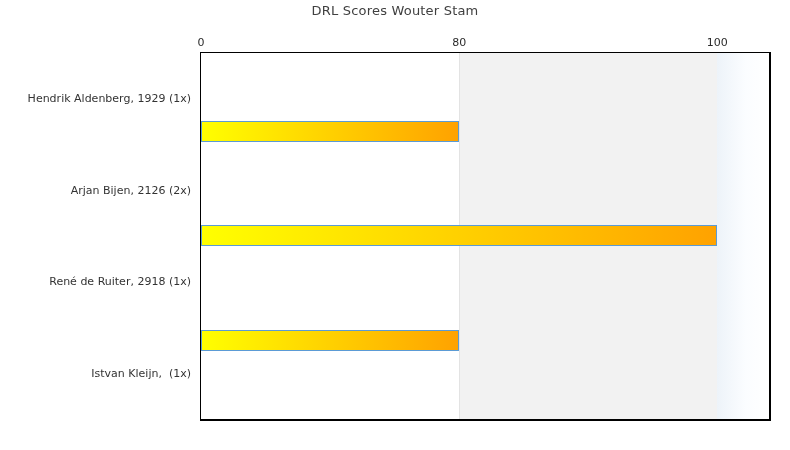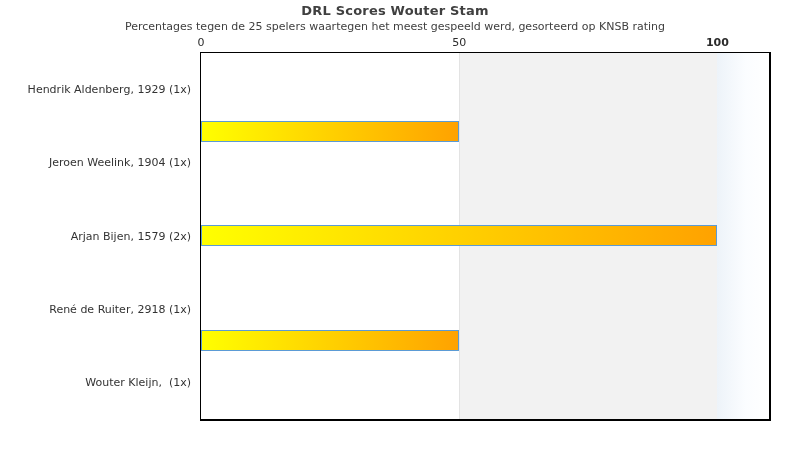--- a/index.html
+++ b/index.html
@@ -9,21 +9,21 @@
     height: 450px;
     background: #ffffff;
     font-family: "DejaVu Sans", "Liberation Sans", sans-serif;
     overflow: hidden;
   }
   .chart-title {
     position: absolute;
     top: 3px; left: 0; width: 100%;
     text-align: center;
     font-size: 13px;
-    font-weight: bold;
+    font-weight: normal;
     color: #404040;
     letter-spacing: 0.2px;
   }
   .chart-subtitle {
     position: absolute;
     top: 20px; left: 0; width: 100%;
     text-align: center;
     font-size: 11px;
     color: #404040;
   }
@@ -94,34 +94,32 @@
     font-size: 11px;
     color: #333333;
     white-space: pre;
   }
 </style>
 </head>
 <body>
 
 <div class="figure">
   <div class="chart-title">DRL Scores Wouter Stam</div>
-  <div class="chart-subtitle">Percentages tegen de 25 spelers waartegen het meest gespeeld werd, gesorteerd op KNSB rating</div>
 
   <div class="tick-row" id="tickRow">
       <span class="tick" style="left: 0%;">0</span>
-      <span class="tick" style="left: 45.4545%;">50</span>
-      <span class="tick" style="left: 90.9091%; font-weight: bold;">100</span>
+      <span class="tick" style="left: 45.4545%;">80</span>
+      <span class="tick" style="left: 90.9091%;">100</span>
     </div>
 
   <div class="labels-col" id="labelsCol">
       <div class="row-label">Hendrik Aldenberg, 1929 (1x)</div>
-      <div class="row-label">Jeroen Weelink, 1904 (1x)</div>
-      <div class="row-label">Arjan Bijen, 1579 (2x)</div>
+      <div class="row-label">Arjan Bijen, 2126 (2x)</div>
       <div class="row-label">René de Ruiter, 2918 (1x)</div>
-      <div class="row-label">Wouter Kleijn,  (1x)</div>
+      <div class="row-label">Istvan Kleijn,  (1x)</div>
     </div>
 
   <div class="plot-outer">
     <div class="band" id="band" style="left: 45.4545%; width: 45.4545%; background: rgb(242, 242, 242);"></div>
     <div class="fade" id="fade" style="left: 90.9091%; background: linear-gradient(90deg, rgb(237, 243, 249) 0%, rgb(251, 253, 255) 55%, rgb(255, 255, 255) 100%);"></div>
     <div class="rows" id="rowsContainer">
         <div class="bar-row"></div>
         <div class="bar-row">
           <div class="bar" style="width: 45.4545%; border-color: rgb(91, 155, 213); background: linear-gradient(90deg, rgb(255, 255, 0), rgb(255, 162, 0));"></div>
         </div>

